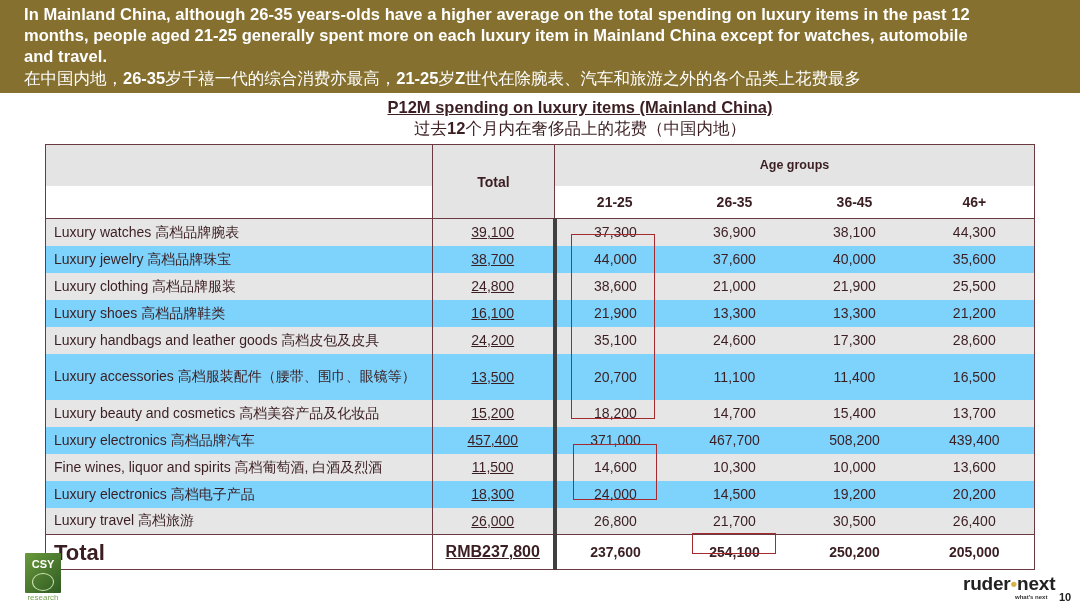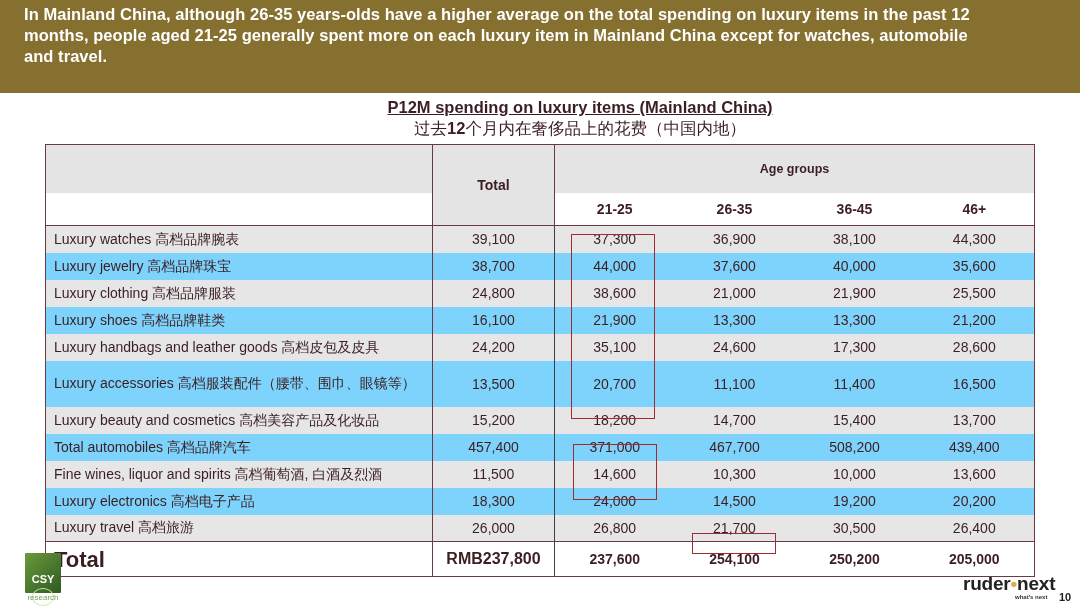--- a/index.html
+++ b/index.html
@@ -20,66 +20,69 @@
 
   table.data {
     position: absolute; left: 45px; top: 144px; width: 990px;
     border-collapse: collapse; border: 1.5px solid #6b3a40; table-layout: fixed;
   }
   table.data col.c0 { width: 387px; }
   table.data col.c1 { width: 122px; }
   table.data col.c2, table.data col.c3, table.data col.c4, table.data col.c5 { width: 120px; }
 
   table.data th, table.data td { font-size: 14px; color: #3b1e22; }
-  .hdr1 th { height: 48px; background: #e4e4e4; }
+  .hdr1 th { height: 41px; background: #e4e4e4; }
   .hdr2 th { height: 33px; background: #ffffff; font-size: 12.5px; font-weight: bold; text-align: center; }
   .hdr1 th.age { font-size: 12.5px; font-weight: bold; text-align: center; }
   th.total-hdr { background: #e4e4e4; font-size: 17px; font-weight: bold; text-align: center; border-left: 1px solid #6b3a40; border-right: 1px solid #6b3a40; }
   .hdr2 { border-bottom: 1.5px solid #6b3a40; }
   th.blank-bottom { background: #ffffff; }
 
   tbody tr td { height: 27px; padding: 0; }
   tbody tr.tall td { height: 46px; }
   tbody tr.odd td { background: #e6e6e6; }
   tbody tr.even td { background: #7dd3fc; }
   td.label { padding-left: 8px; font-size: 14.5px; line-height: 17px; text-align: left; }
-  td.total { text-align: center; font-size: 14.5px; border-left: 1px solid #6b3a40; border-right: 1px solid #404040; }
+  td.total { text-align: center; font-size: 14.5px; border-left: 1px solid #6b3a40; border-right: 4px solid #404040; text-decoration: underline; }
   td.num { text-align: center; font-size: 13px; }
 
   tr.grand td { height: 35px; background: #ffffff; border-top: 1.5px solid #6b3a40; font-weight: bold; }
   tr.grand td.label { font-size: 22px; padding-left: 8px; }
   tr.grand td.total { font-size: 16px; margin-left: 10px; }
   tr.grand td.num { font-size: 14px; }
 
   .hl-box { position: absolute; border: 1.5px solid #a32a2f; pointer-events: none; }
 
   .logo-csy {
     position: absolute; left: 25px; top: 553px; width: 36px; height: 50px;
   }
   .logo-csy .sq {
     width: 36px; height: 40px; background: linear-gradient(135deg, #6a9a3c, #2f5a22);
-    color: #fff; font-weight: bold; font-size: 11px; text-align: center; line-height: 14px; padding-top: 19px;
+    color: #fff; font-weight: bold; font-size: 11px; text-align: center; line-height: 14px; padding-top: 4px;
     border-radius: 1px;
   }
   .logo-csy .globe { display: block; margin: 2px auto 0; width: 22px; height: 18px; border-radius: 50%; border: 1px solid #cfe3b7; }
   .logo-csy .research { font-size: 8px; color: #7aa155; text-align: center; line-height: 10px; }
 
   .logo-rf { position: absolute; left: 963px; top: 574px; width: 100px; }
   .logo-rf .name { font-weight: bold; font-size: 19px; color: #222; letter-spacing: -0.2px; line-height: 20px; }
   .logo-rf .dot { color: #d9b04a; }
   .logo-rf .tag { position: absolute; left: 52px; top: 20px; font-size: 6px; color: #333; font-weight: bold; }
   .page-num { position: absolute; left: 1059px; top: 591px; font-size: 11px; font-weight: bold; color: #222; }
 </style>
 </head>
 <body>
 
 <div class="banner">
   <div class="en">In Mainland China, although 26-35 years-olds have a higher average on the total spending on luxury items in the past 12</div>
   <div class="en">months, people aged 21-25 generally spent more on each luxury item in Mainland China except for watches, automobile</div>
   <div class="en">and travel.</div>
+  <div class="zh">
+    <span>在中国内地，</span><b>26-35</b><span>岁千禧一代的综合消费亦最高，</span><b>21-25</b><span>岁</span><b>Z</b><span>世代在除腕表、汽车和旅游之外的各个品类上花费最多</span>
+  </div>
 </div>
 
 <div class="title-block">
   <div class="title-en">P12M spending on luxury items (Mainland China)</div>
   <div class="title-zh"><span>过去</span><b>12</b><span>个月内在奢侈品上的花费（中国内地）</span></div>
 </div>
 
 <table class="data">
   <colgroup>
       <col class="c0">
@@ -154,21 +157,21 @@
     </tr>
     <tr class="odd">
       <td class="label">Luxury beauty and cosmetics 高档美容产品及化妆品</td>
       <td class="total">15,200</td>
       <td class="num">18,200</td>
       <td class="num">14,700</td>
       <td class="num">15,400</td>
       <td class="num">13,700</td>
     </tr>
     <tr class="even">
-      <td class="label">Total automobiles 高档品牌汽车</td>
+      <td class="label">Luxury electronics 高档品牌汽车</td>
       <td class="total">457,400</td>
       <td class="num">371,000</td>
       <td class="num">467,700</td>
       <td class="num">508,200</td>
       <td class="num">439,400</td>
     </tr>
     <tr class="odd">
       <td class="label">Fine wines, liquor and spirits 高档葡萄酒, 白酒及烈酒</td>
       <td class="total">11,500</td>
       <td class="num">14,600</td>

